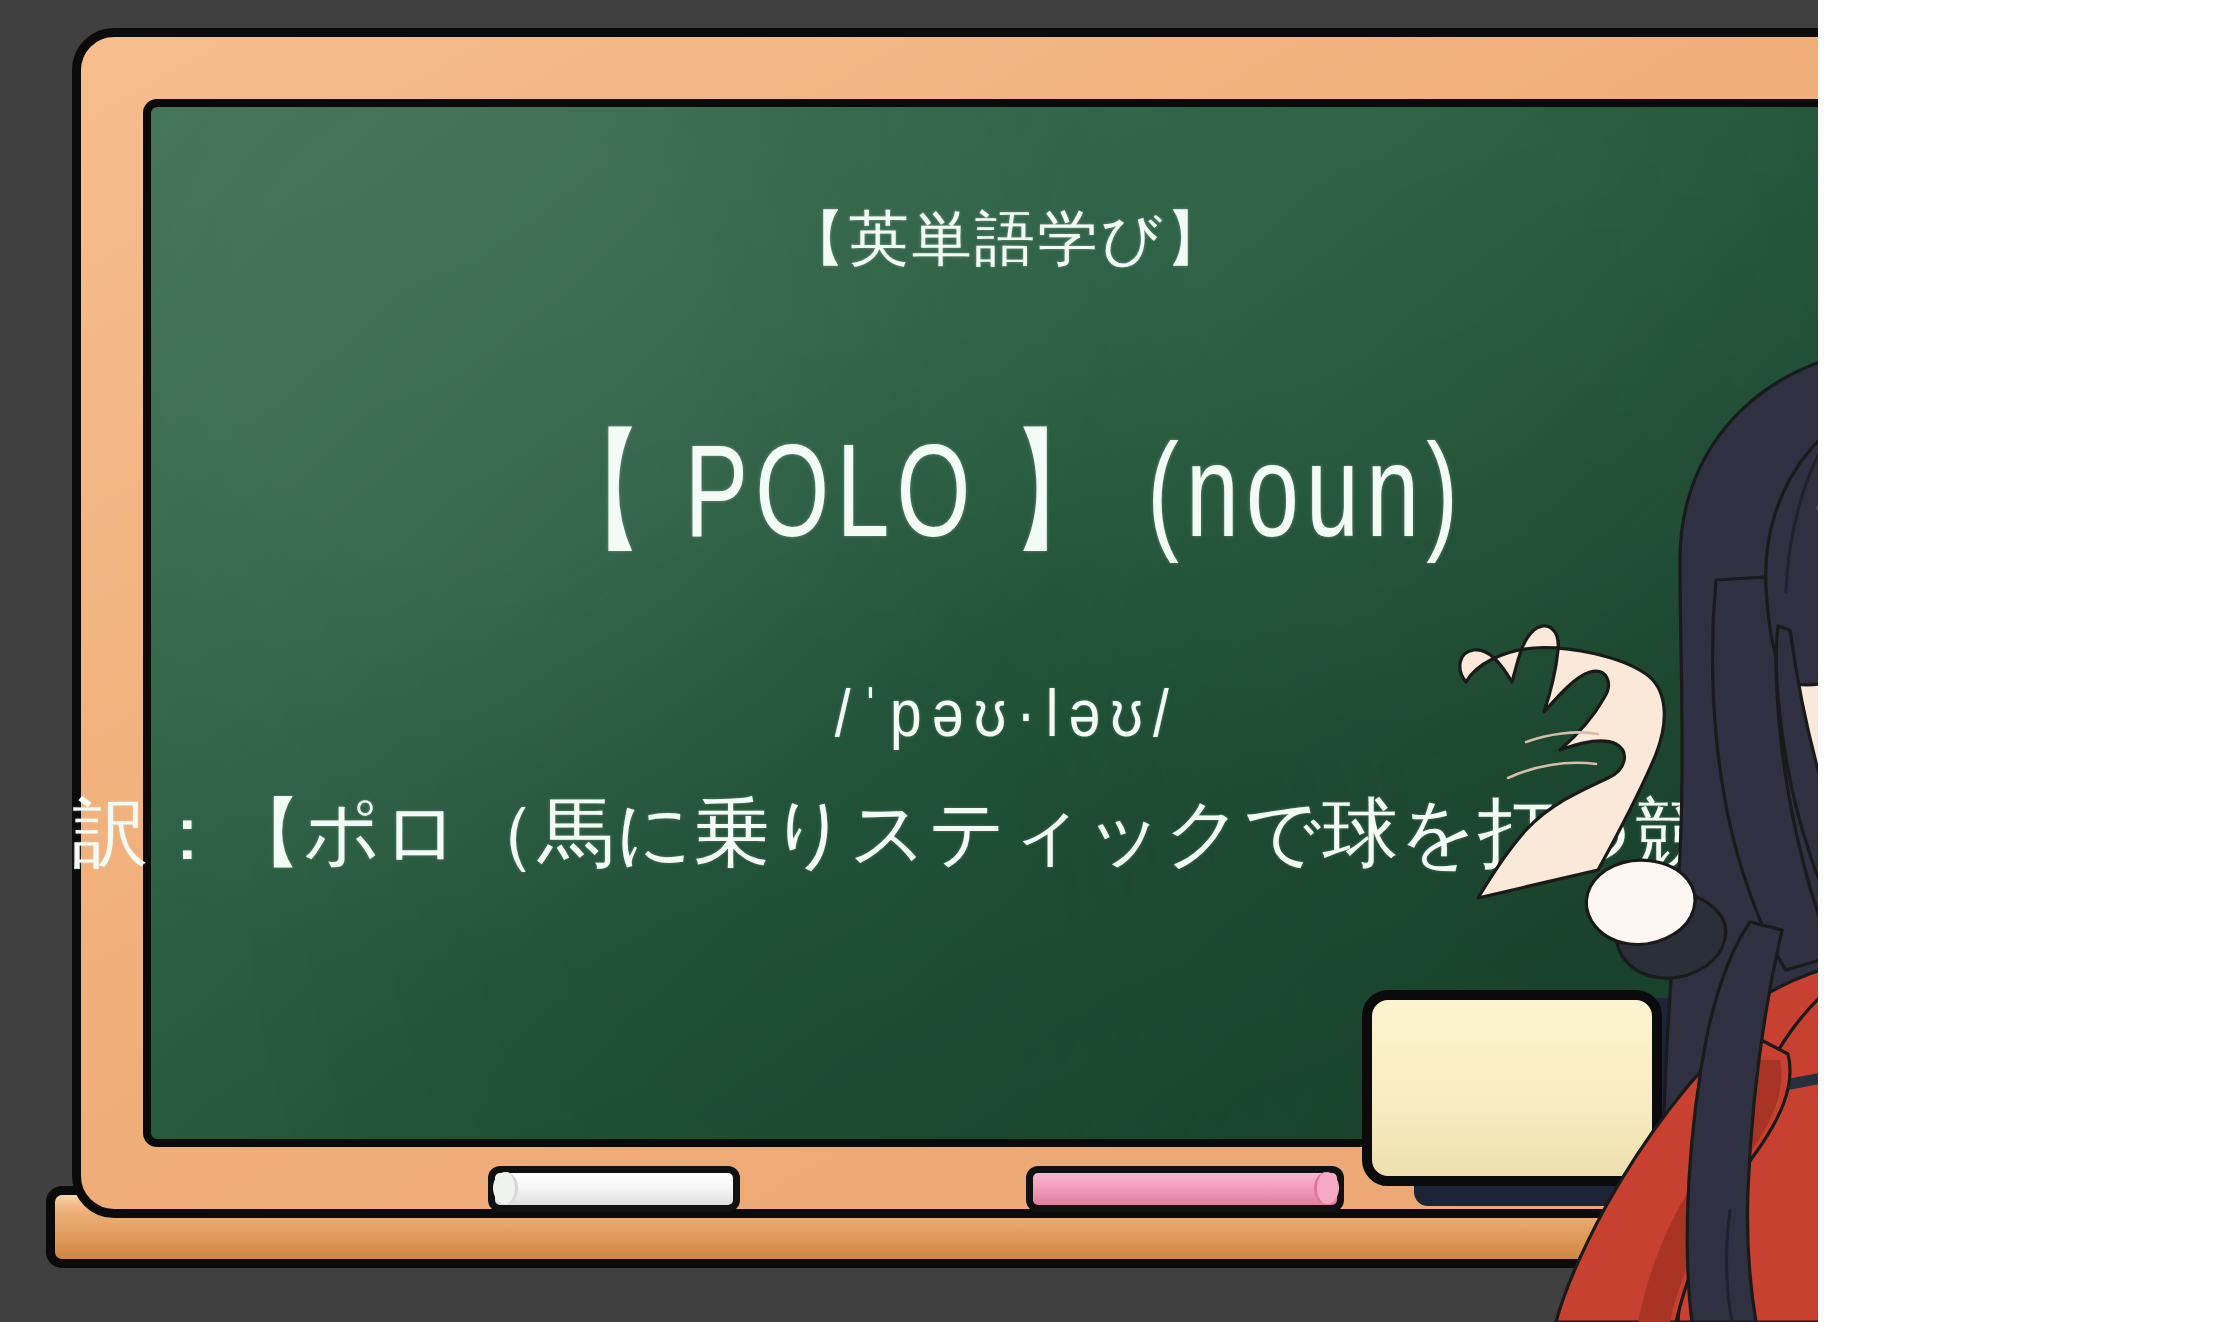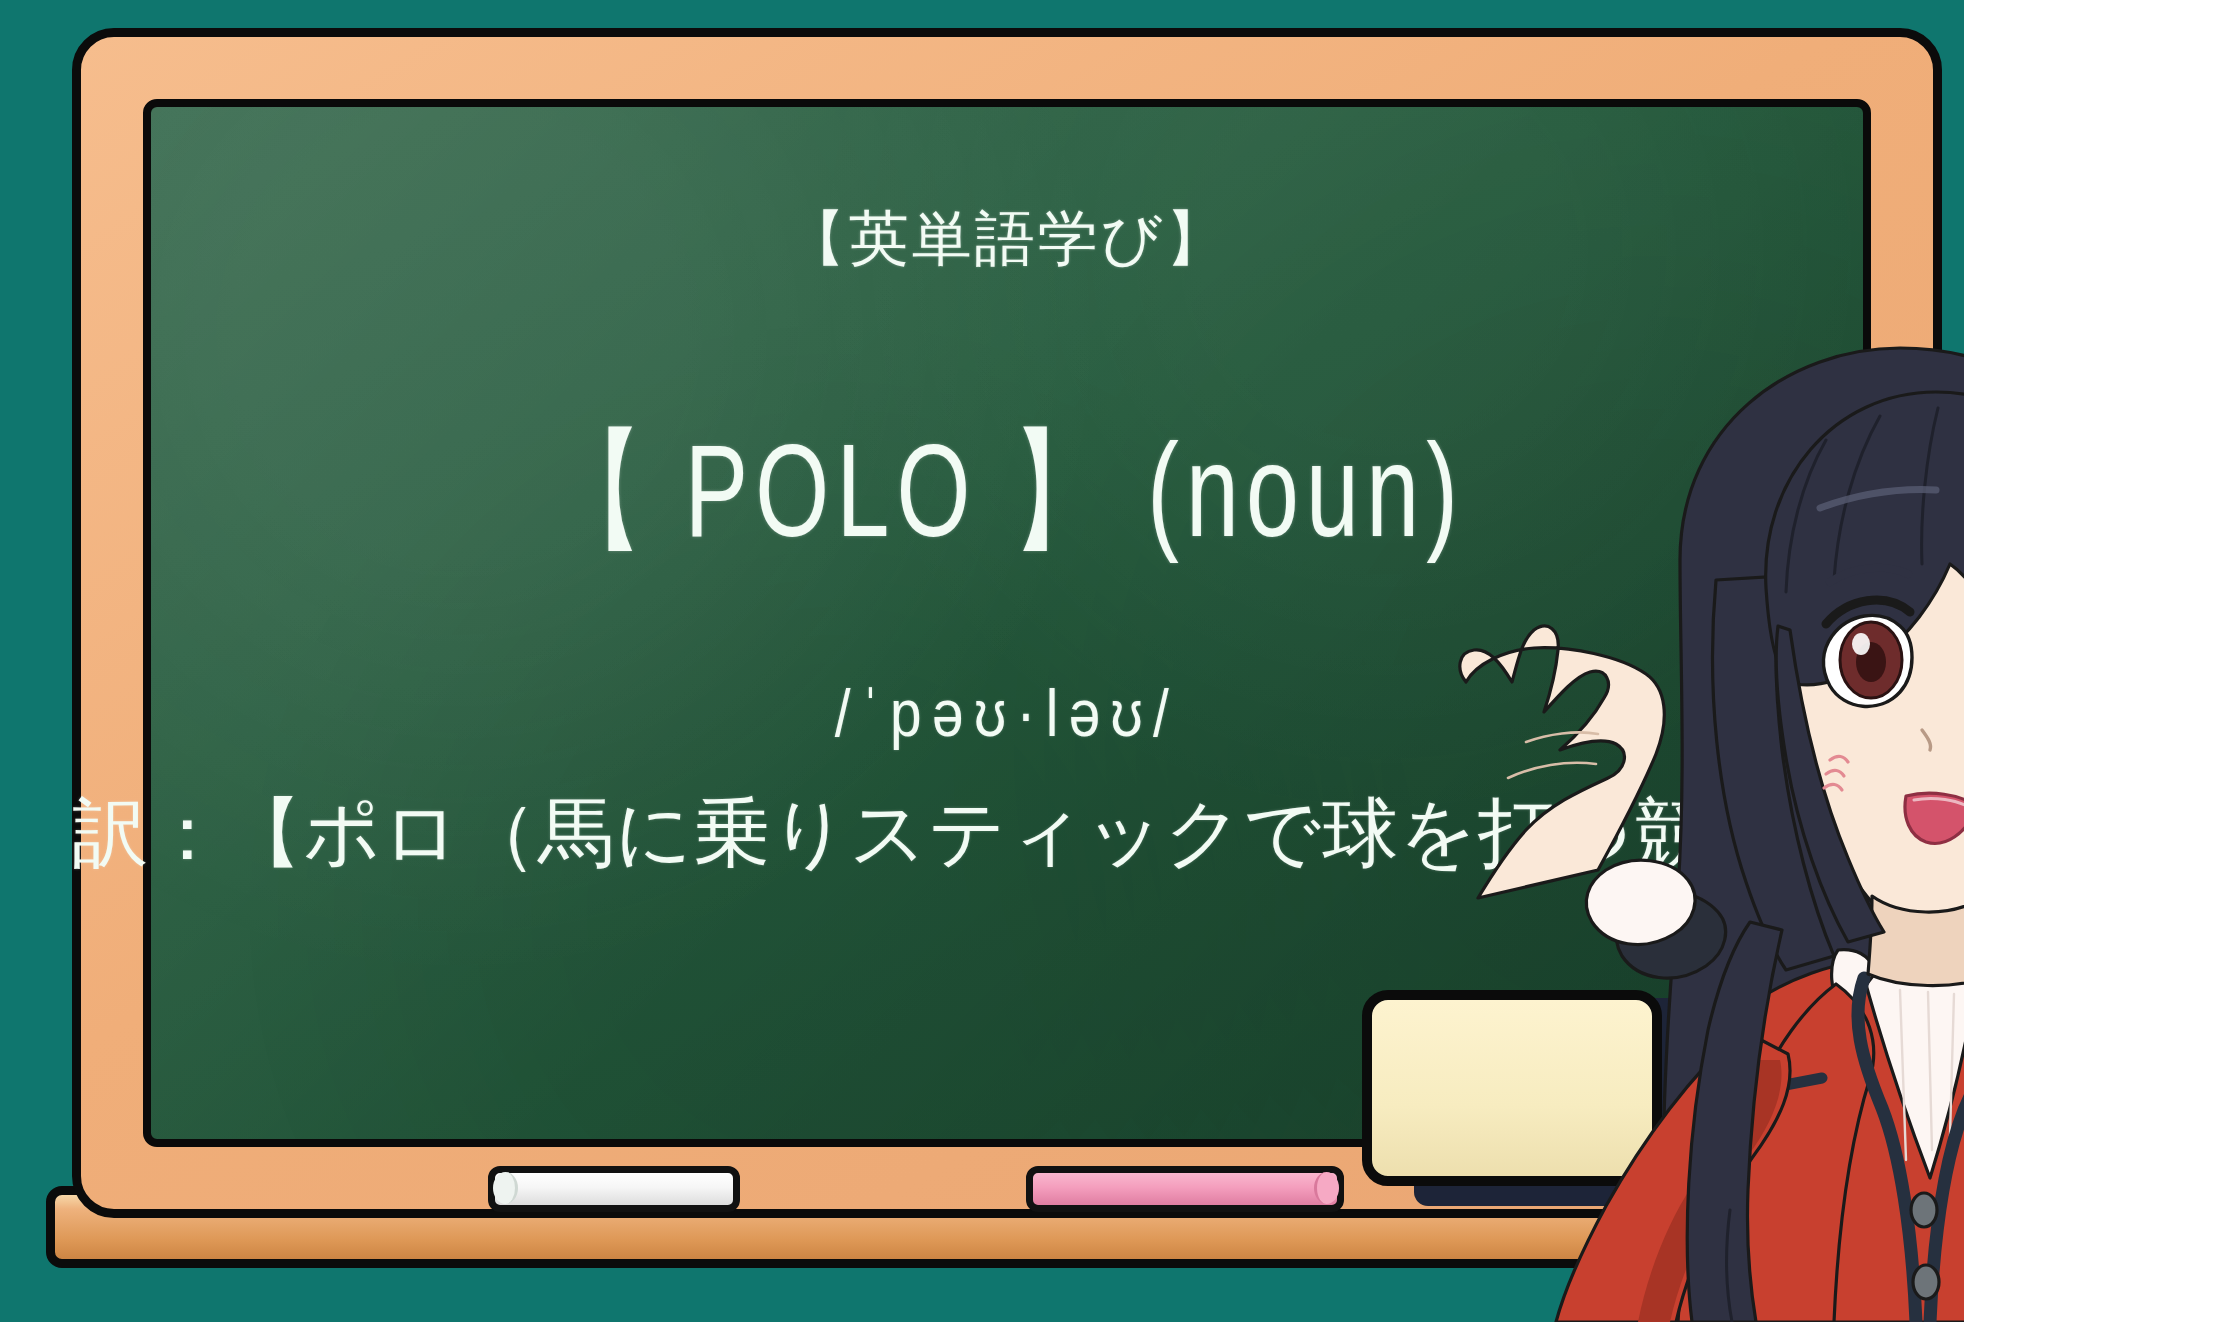--- a/index.html
+++ b/index.html
@@ -5,22 +5,22 @@
 <style>
   * { margin:0; padding:0; box-sizing:border-box; }
   html,body{
     width:2218px; height:1322px;
     background:#ffffff;
     font-family:"Liberation Sans", sans-serif;
     overflow:hidden;
   }
   #stage{
     position:relative;
-    width:1964px; height:1322px;
-    background:#0f766e;
+    width:1818px; height:1322px;
+    background:#404040;
     overflow:hidden;
     padding-left:43px;
   }
 
   
   .board-frame{
     position:absolute;
     left:72px; top:28px;
     width:1870px; height:1190px;
     background:linear-gradient(150deg,#f6bd8d 0%,#f0ae79 45%,#eaa673 100%);

